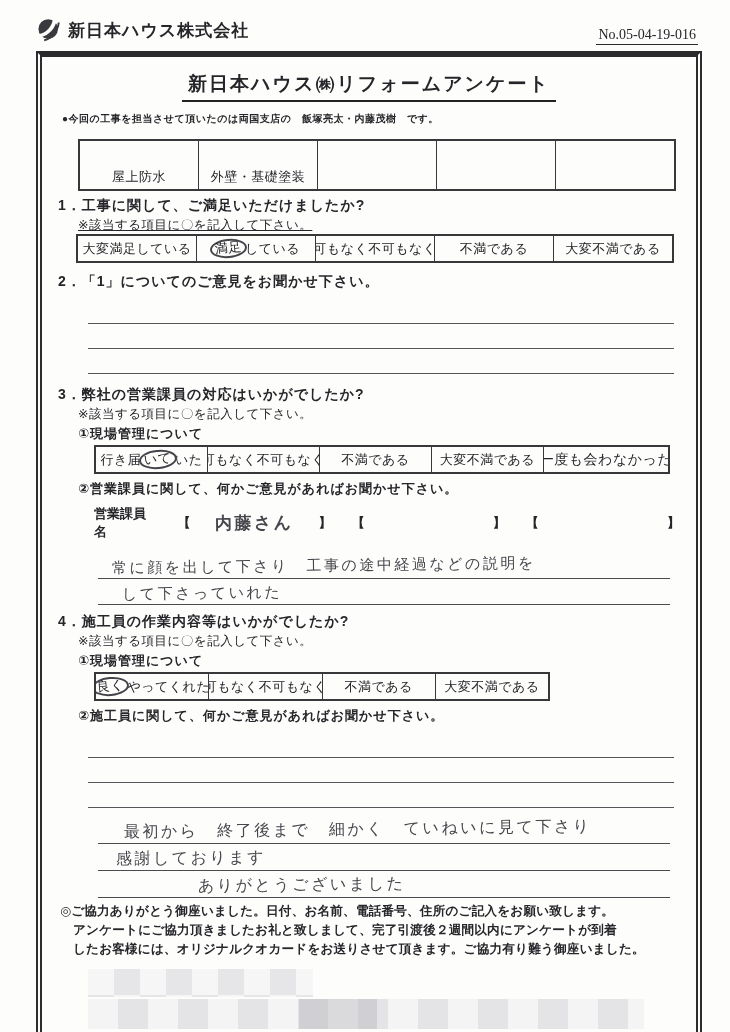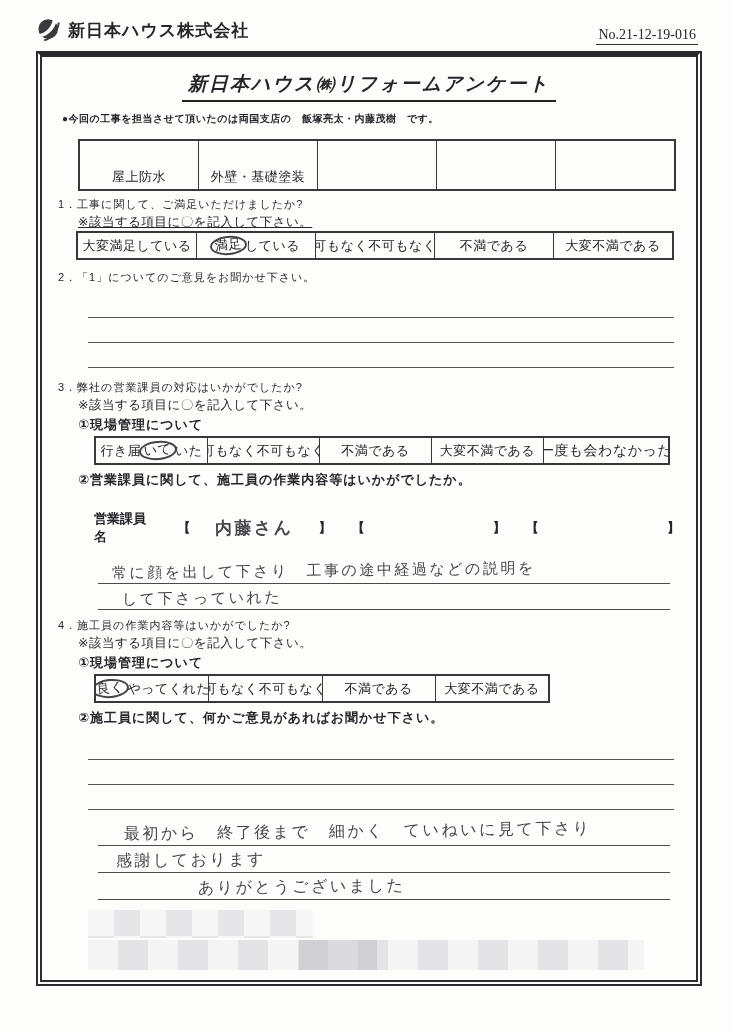--- a/index.html
+++ b/index.html
@@ -14,47 +14,47 @@
          padding:16px 32px 4px 36px; }
   .brand { display:flex; align-items:center; gap:6px; }
   .brand .name { font-size:17px; font-weight:bold; letter-spacing:1px; }
   .docno { font-size:14px; font-family:"Liberation Serif","DejaVu Serif",serif;
            border-bottom:1.5px solid #2c2c2e; padding:0 2px 1px; }
   
   .box { margin:2px 28px 0 36px; border:6px double #2d2d30; border-top:6px solid #2a2a2d;
          padding:8px 16px 10px; background:#fdfdfc; min-height:928px; }
   .title-wrap { text-align:center; margin-top:6px; }
   .form-title { display:inline-block; font-size:19px; font-weight:bold; letter-spacing:2px;
-                border-bottom:2px solid #222; padding:0 6px 3px;font-style:italic; }
+                border-bottom:2px solid #222; padding:0 6px 3px; }
   .intro { margin:10px 2px 0 4px; font-size:10px; font-weight:bold; letter-spacing:.5px; }
   
   .tbl { display:flex; border:2px solid #38383b; background:#fdfdfc; }
   .tbl .cell { flex:1; border-left:1.5px solid #38383b; display:flex;
                align-items:center; justify-content:center; font-size:13px;
                letter-spacing:.5px; padding:2px 1px; white-space:nowrap; overflow:hidden; }
   .tbl .cell:first-child { border-left:none; }
   .worktbl { margin:13px 4px 0 20px; height:52px; }
   .worktbl .cell { align-items:flex-end; padding-bottom:3px; }
-  .q-title { font-size:11px; font-weight:normal; letter-spacing:1px; }
+  .q-title { font-size:14px; font-weight:bold; letter-spacing:1px; }
   .note { margin-left:20px; font-size:12.5px; font-weight:normal; letter-spacing:.5px; }
   .note.u { text-decoration:underline; }
   .sub { margin-left:20px; font-size:13px; font-weight:bold; letter-spacing:1px; }
   .opt-tbl { height:29px; }
   
   .circ { display:inline-block; border:2px solid #44444a; border-radius:50%;
           padding:0 3px 1px; margin:0 -2px; transform:rotate(-5deg); line-height:1.1; }
   
   .aline { height:25px; border-bottom:1.2px solid #55555a; margin:0 6px 0 30px; }
   
   .hand { color:#46464c; letter-spacing:2.5px; font-size:15px;
           transform:rotate(-.7deg); transform-origin:left bottom; display:inline-block; }
   .hline { border-bottom:1.2px solid #4a4a4f; margin:0 10px 0 40px; height:26px;
            display:flex; align-items:flex-end; }
   
-  .staffrow { margin:21px 0 0 36px; display:flex; align-items:center; gap:20px;
+  .staffrow { margin:7px 0 0 36px; display:flex; align-items:center; gap:20px;
               font-size:13px; font-weight:bold; }
   .bgroup { display:inline-flex; justify-content:space-between; align-items:center;
             width:158px; font-weight:bold; }
   .bgroup .hand { font-weight:bold; }
   
   .footer { margin:4px 0 0 2px; font-size:12.6px; font-weight:bold; line-height:1.5;
             letter-spacing:.2px; }
   .footer .fl2 { margin-left:13px; }
   
   .mz { margin-left:30px; background-color:#f2f2f2;
@@ -79,21 +79,21 @@
     <div class="brand">
       <span>
         <svg width="26" height="26" viewBox="0 0 32 32" aria-hidden="true">
           <circle cx="15" cy="16" r="12" fill="#3a3a3e"></circle>
           <path d="M4 22 C14 20 20 12 21 2 L26 4 C24 15 16 24 6 26 Z" fill="#fdfdfc"></path>
           <path d="M10 30 C20 27 27 18 28 8" stroke="#3a3a3e" stroke-width="2.4" fill="none"></path>
         </svg>
       </span>
       <span class="name">新日本ハウス株式会社</span>
     </div>
-    <div class="docno">No.21-12-19-016</div>
+    <div class="docno">No.05-04-19-016</div>
   </div>
 
   <div class="box">
 
     <div class="title-wrap">
       <span class="form-title">新日本ハウス㈱リフォームアンケート</span>
     </div>
 
     <div class="intro">●今回の工事を担当させて頂いたのは両国支店の　飯塚亮太・内藤茂樹　です。</div>
 
@@ -131,21 +131,21 @@
       <div class="cell">
         <span>行き届</span>
           <span class="circ">いて</span>
           <span>いた</span>
       </div>
       <div class="cell">可もなく不可もなく</div>
       <div class="cell">不満である</div>
       <div class="cell">大変不満である</div>
       <div class="cell" style="flex:1.12; font-size:14px;">一度も会わなかった</div>
     </div>
-    <div class="sub mt6">②営業課員に関して、施工員の作業内容等はいかがでしたか。</div>
+    <div class="sub mt6">②営業課員に関して、何かご意見があればお聞かせ下さい。</div>
     <div class="staffrow">
       <span>営業課員名</span>
       <span class="bgroup">
         <span>【</span>
         <span class="hand" style="font-size:17px;">内藤さん</span>
         <span>】</span>
       </span>
       <span class="bgroup">
         <span>【</span>
         <span class="hand"></span>
@@ -185,20 +185,25 @@
     <div class="hline mt8" style="height:28px;align-items:flex-end;">
       <span class="hand" style="margin-left:26px; font-size:16px;">最初から　終了後まで　細かく　ていねいに見て下さり</span>
     </div>
     <div class="hline" style="height:27px;">
       <span class="hand" style="margin-left:18px; font-size:16px;">感謝しております</span>
     </div>
     <div class="hline" style="height:27px;">
       <span class="hand" style="margin-left:100px; font-size:16px;">ありがとうございました</span>
     </div>
 
+    <div class="footer">
+      <div>◎ご協力ありがとう御座いました。日付、お名前、電話番号、住所のご記入をお願い致します。</div>
+      <div class="fl2">アンケートにご協力頂きましたお礼と致しまして、完了引渡後２週間以内にアンケートが到着</div>
+      <div class="fl2">したお客様には、オリジナルクオカードをお送りさせて頂きます。ご協力有り難う御座いました。</div>
+    </div>
 
     <div>
       <div class="mz mz1"></div>
       <div class="mz mz2"></div>
 
     </div>
 
   </div>
 </div>
 

